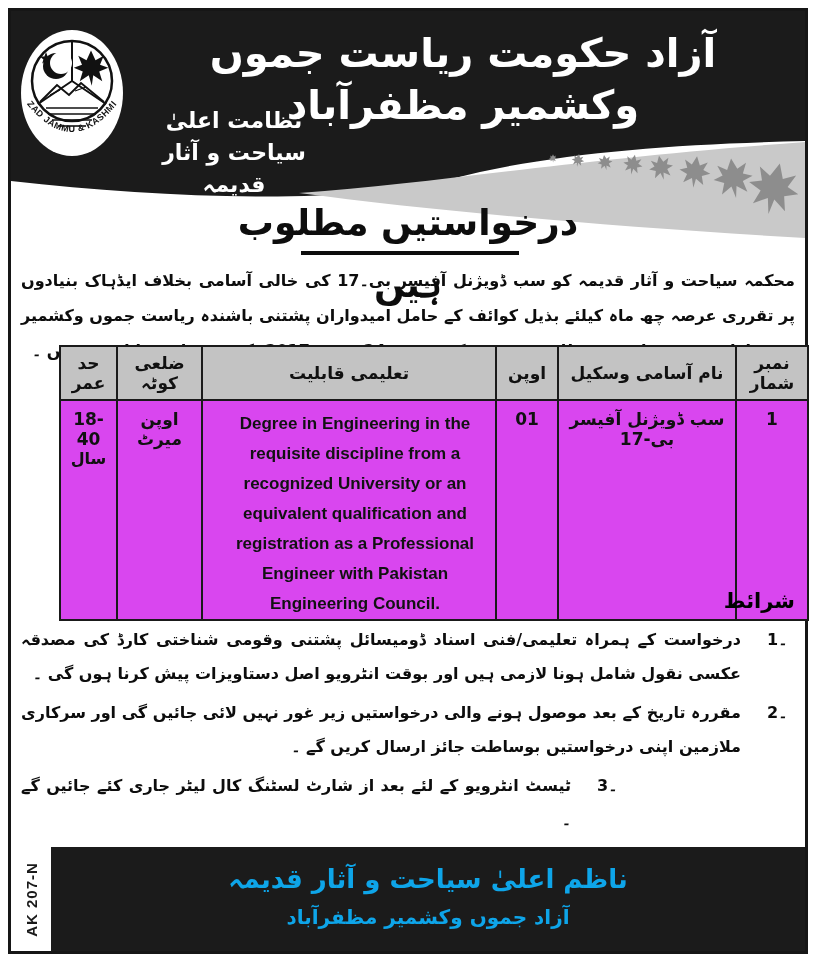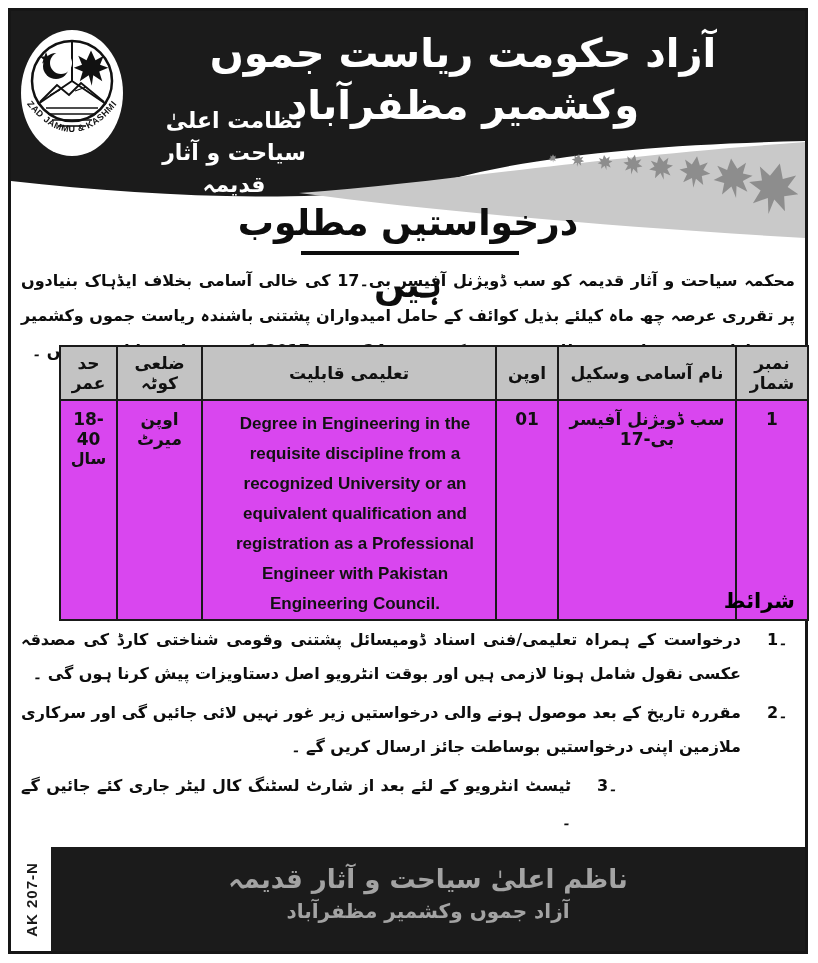--- a/index.html
+++ b/index.html
@@ -57,24 +57,24 @@
     position:absolute;left:10px;right:12px;top:612px;direction:rtl;
     font-size:16px;font-weight:600;color:#0d0d0d;
   }
   .cond{display:flex;gap:26px;line-height:34px;margin-bottom:5px;}
   .cond .num{flex:0 0 auto;min-width:26px;direction:ltr;unicode-bidi:isolate;}
   .cond .txt{flex:1 1 auto;text-align:justify;}
   .cond.ind3{margin-right:170px;}
   .cond.ind4{margin-right:215px;}
   .footer{
     position:absolute;left:40px;right:0;bottom:0;height:104px;background:#1b1b1b;
-    color:#a3a3a3;text-align:center;direction:rtl;
+    color:#0ea5e9;text-align:center;direction:rtl;
   }
   .footer .l1{margin-top:14px;font-size:26px;font-weight:bold;line-height:36px;}
-  .footer .l2{margin-top:0;font-size:20px;font-weight:600;line-height:28px;}
+  .footer .l2{margin-top:6px;font-size:20px;font-weight:600;line-height:28px;}
   .side-code{
     position:absolute;left:0;bottom:0;width:40px;height:104px;background:#fff;
     display:flex;align-items:center;justify-content:center;
   }
   .side-code span{
     transform:rotate(-90deg);white-space:nowrap;font-family:"Liberation Sans", sans-serif;
     font-size:15px;font-weight:bold;letter-spacing:1px;color:#1a1a1a;
   }
 </style>
 </head>

